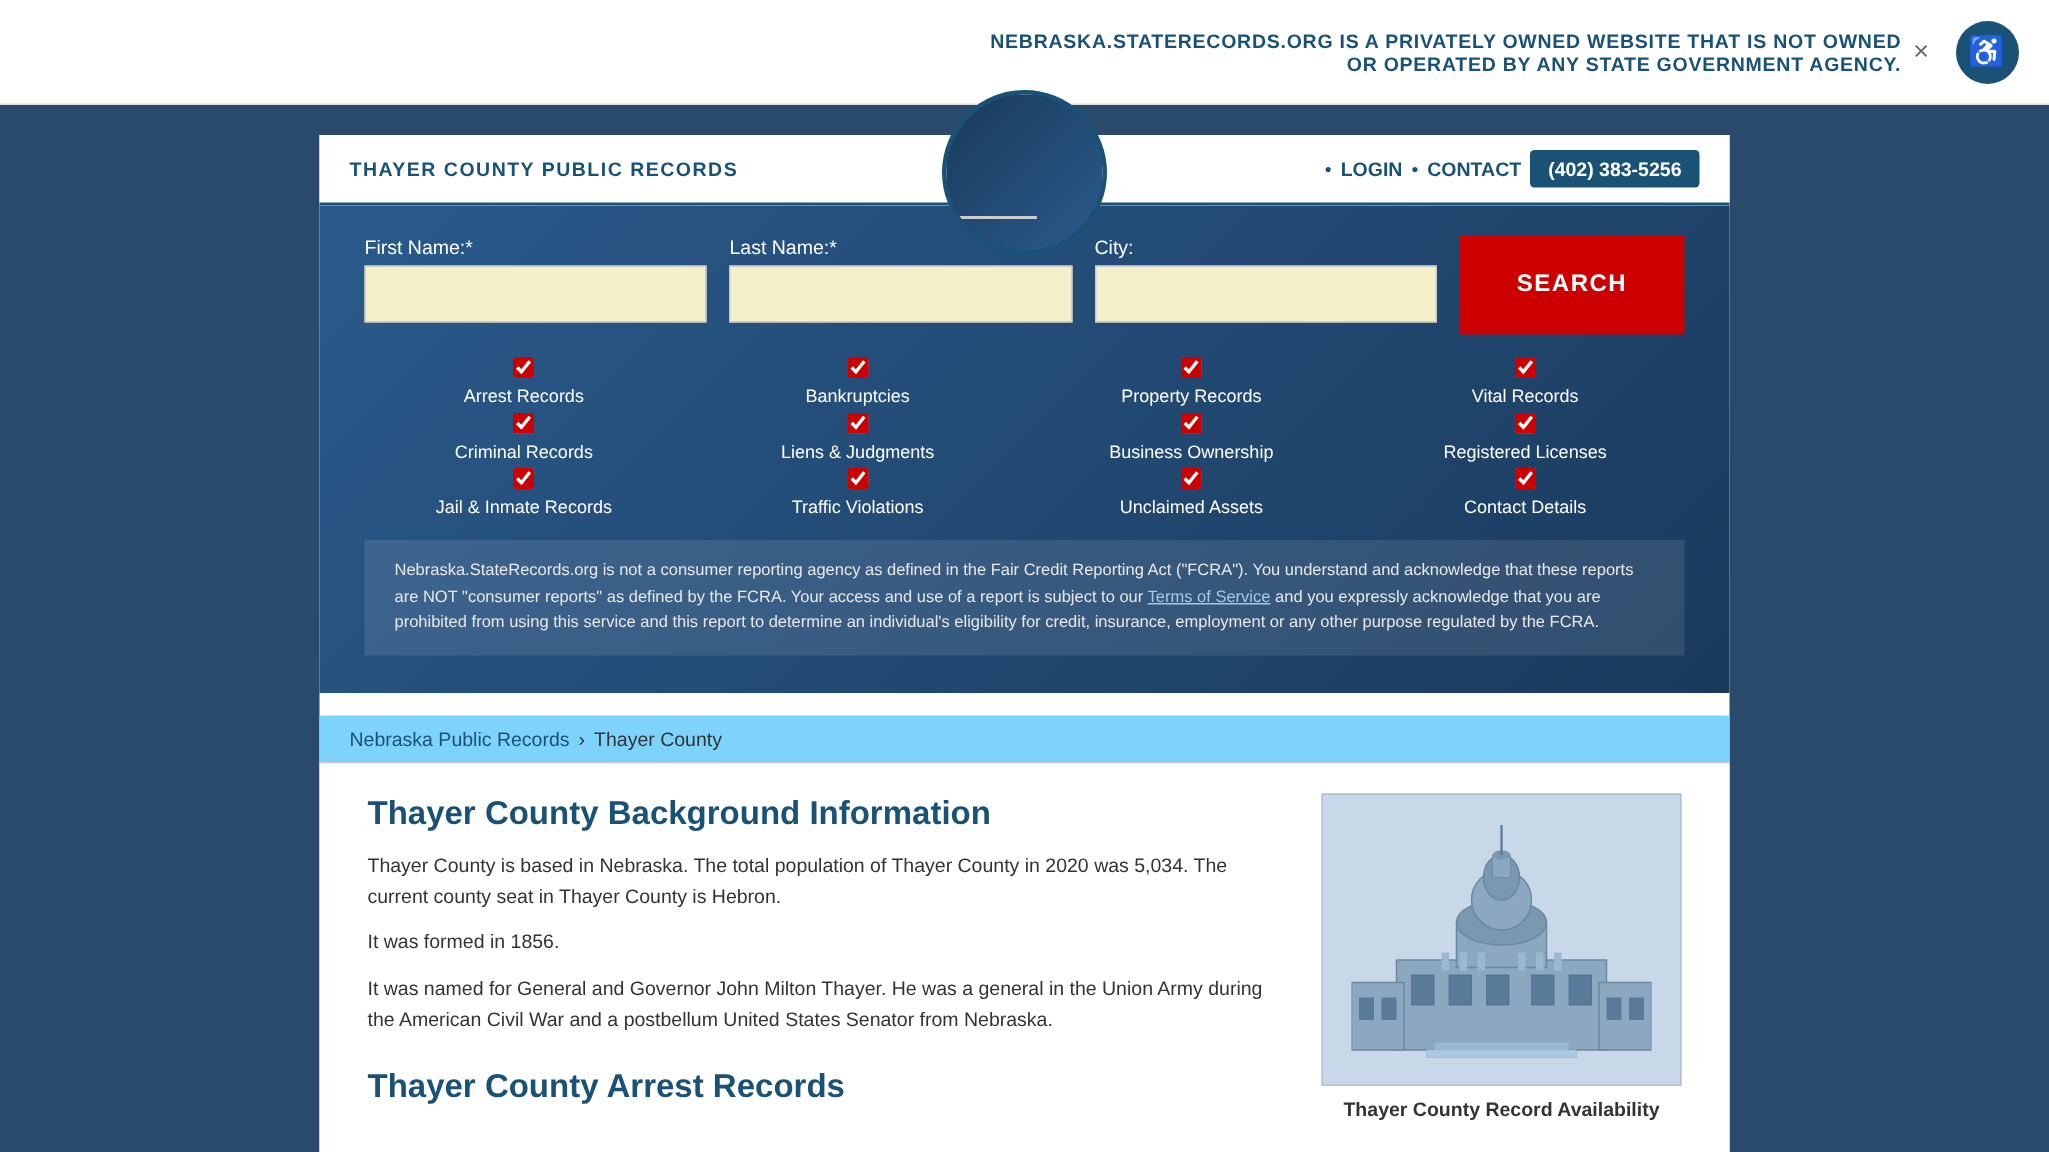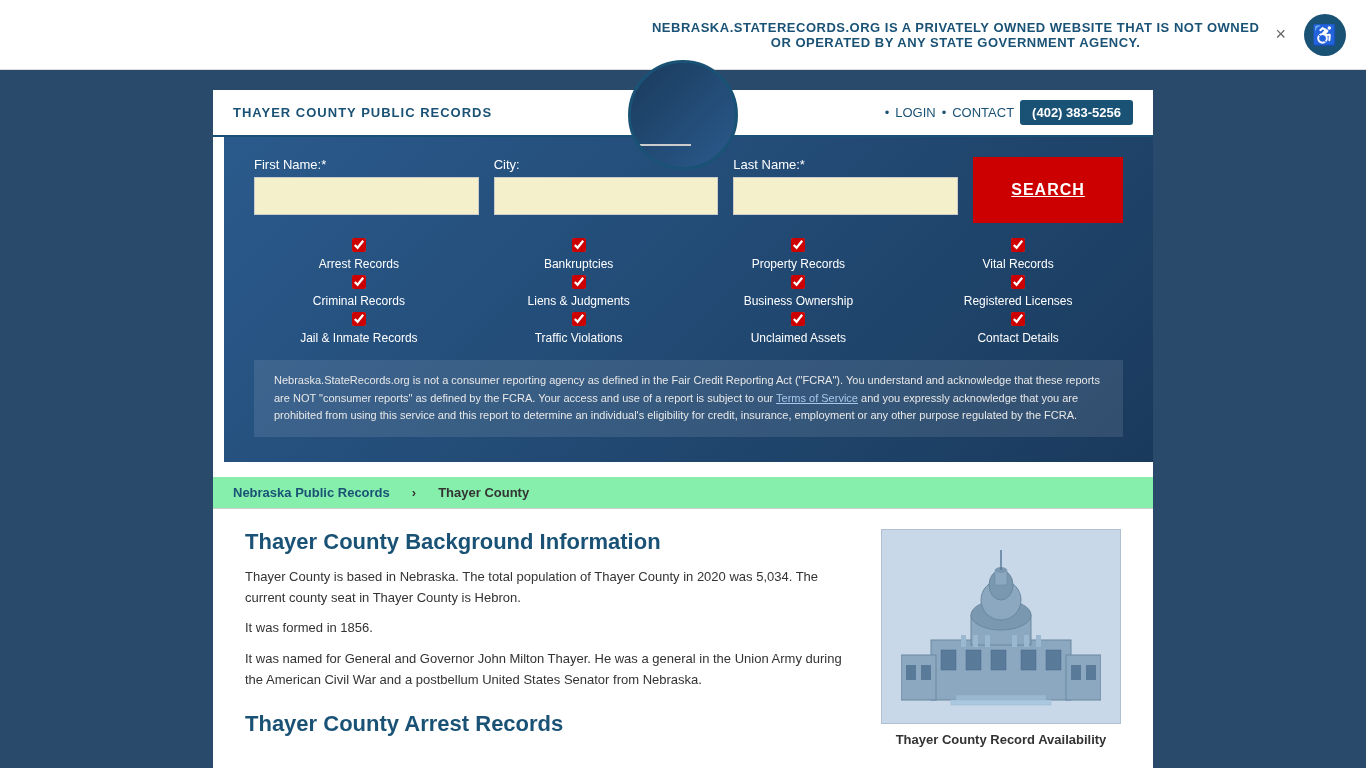--- a/index.html
+++ b/index.html
@@ -15,21 +15,21 @@
       background: #fff;
       border-bottom: 1px solid #ddd;
       padding: 12px 20px;
       display: flex;
       align-items: center;
       justify-content: space-between;
       min-height: 70px;
       position: relative;
     }
     .top-banner-text {
-      text-align: center;
+      text-align: right;
       flex: 1;
       font-size: 13px;
       font-weight: bold;
       color: #1a5276;
       letter-spacing: 0.5px;
     }
     .top-banner-close {
       cursor: pointer;
       font-size: 18px;
       color: #666;
@@ -121,36 +121,35 @@
     .header-right {
       display: flex;
       align-items: center;
       gap: 6px;
       font-size: 13px;
     }
     .header-right .dot { color: #1a5276; }
     .header-right a {
       color: #1a5276;
       text-decoration: none;
-      font-weight: normal;
+      font-weight: bold;
     }
     .phone-btn {
       background: #1a5276;
       color: #fff;
       padding: 5px 12px;
       border-radius: 3px;
       font-size: 13px;
       font-weight: bold;
     }
 
     
     .search-area {
       background: linear-gradient(135deg, #2a5a8c 0%, #1a3a5c 100%);
       padding: 20px 30px 25px;
-      margin-left: 11px;
     }
     .search-fields {
       display: flex;
       gap: 15px;
       margin-bottom: 15px;
     }
     .field-group {
       display: flex;
       flex-direction: column;
       flex: 1;
@@ -173,21 +172,20 @@
       border: none;
       padding: 24px 30px;
       font-size: 16px;
       font-weight: bold;
       letter-spacing: 1px;
       cursor: pointer;
       align-self: flex-end;
       margin-bottom: 0;
       flex-shrink: 0;
       min-width: 150px;
-      text-decoration: underline;
     }
 
     
     .checkboxes-area {
       display: grid;
       grid-template-columns: repeat(4, 1fr);
       gap: 4px 10px;
       margin-bottom: 15px;
     }
     .checkbox-item {
@@ -218,25 +216,24 @@
     }
 
     
     .breadcrumb {
       max-width: 940px;
       margin: 15px auto 0;
       padding: 8px 0;
       font-size: 13px;
       display: flex;
       align-items: center;
-      gap: 22px;
+      gap: 6px;
       border-bottom: 1px solid #ccc;
-      background: #86efac;
+      background: #7dd3fc;
       padding: 8px 20px;
-      font-weight: bold;
     }
     .breadcrumb a {
       color: #1a5276;
       text-decoration: none;
     }
 
     
     .content-area {
       max-width: 940px;
       margin: 0 auto;
@@ -321,25 +318,25 @@
       </div>
     </div>
 
     <div class="search-area">
       <div class="search-fields">
         <div class="field-group">
           <label>First Name:*</label>
           <input type="text" style="">
         </div>
         <div class="field-group">
+          <label>Last Name:*</label>
+          <input type="text" style="">
+        </div>
+        <div class="field-group">
           <label>City:</label>
-          <input type="text" style="">
-        </div>
-        <div class="field-group">
-          <label>Last Name:*</label>
           <input type="text" style="">
         </div>
         <button class="search-btn">SEARCH</button>
       </div>
 
       <div class="checkboxes-area">
 
         <div class="checkbox-item">
           <input type="checkbox" checked="" style="">
           <span>Arrest Records</span>

